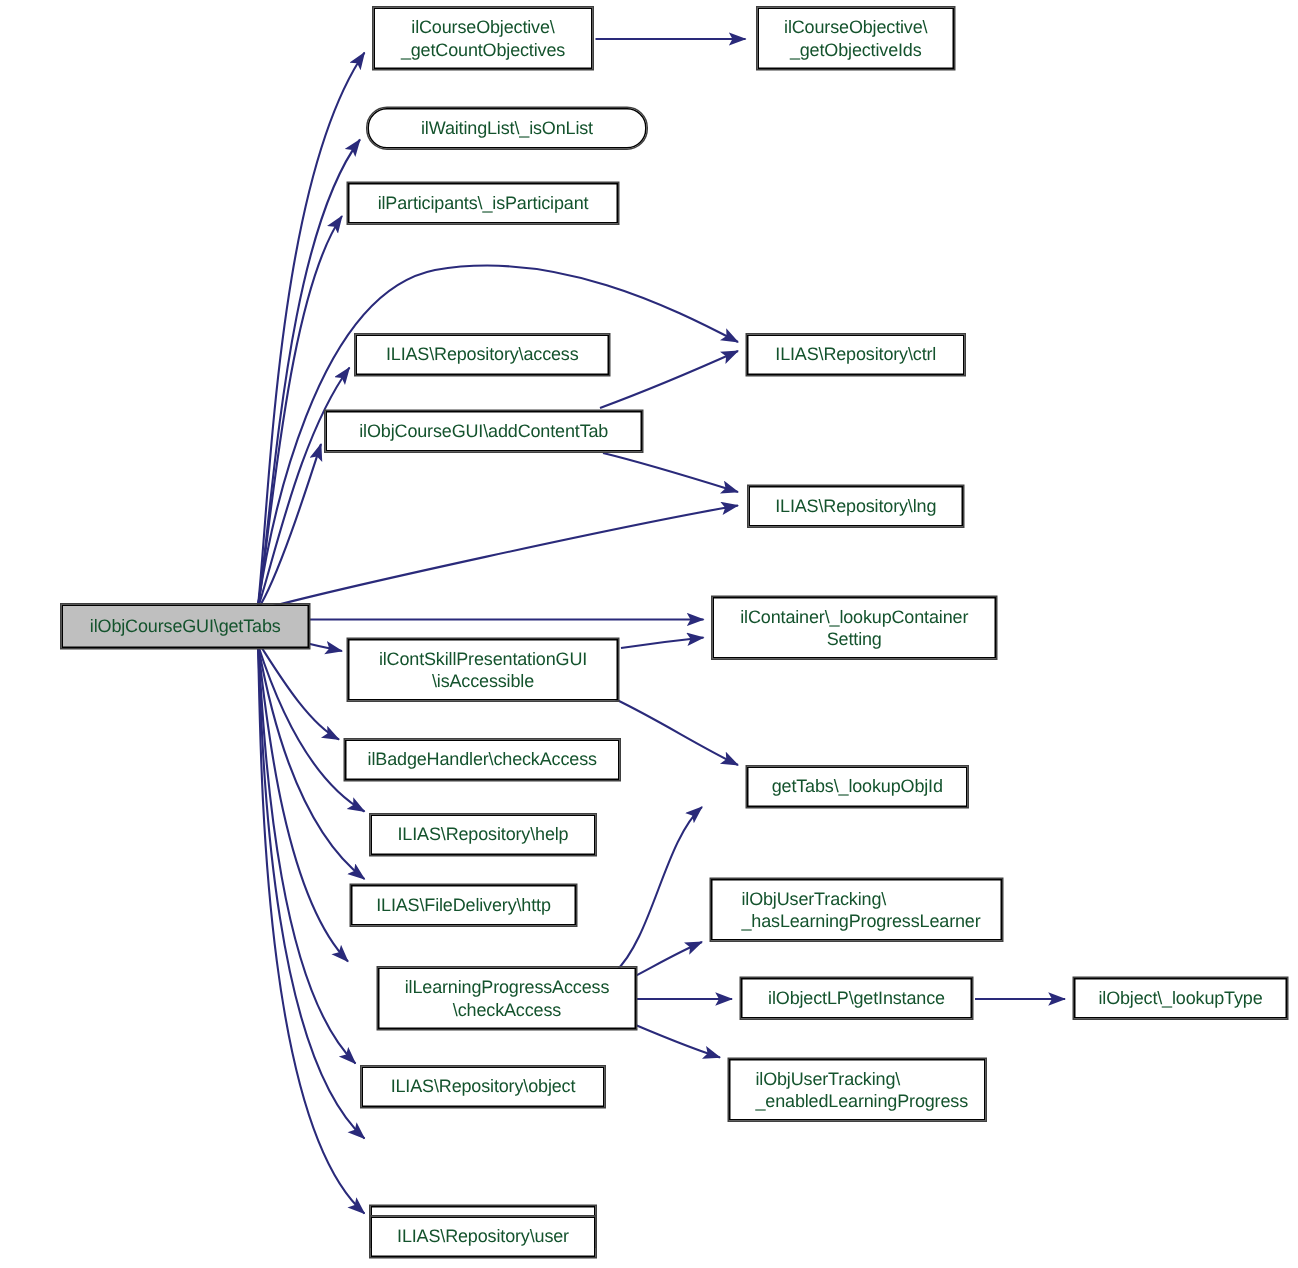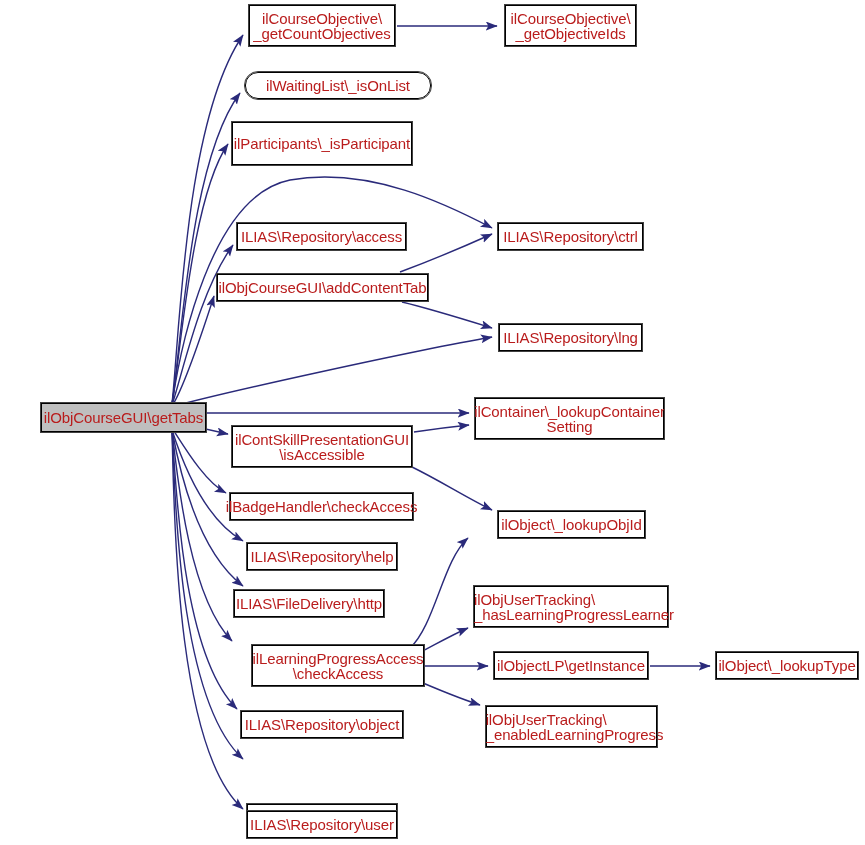--- a/index.html
+++ b/index.html
@@ -10,22 +10,22 @@
     font-family:"Liberation Sans","DejaVu Sans",sans-serif;
     overflow:hidden;
   }
   #edges{position:absolute;left:0;top:0;width:865px;height:845px;}
   .node{
     position:absolute;
     box-sizing:border-box;
     border:1px solid #000000;
     outline:1px solid #404040;
     background:#ffffff;
-    color:#b91c1c;
-    font-size:15px;
+    color:#14532d;
+    font-size:12px;
     line-height:15px;
     display:flex;
     align-items:center;
     justify-content:center;
     text-align:center;
     white-space:pre;
     letter-spacing:-0.1px;
   }
   .node.current{
     background:#bfbfbf;
@@ -76,31 +76,31 @@
         <path d="M 172,430 C 174,500 174,748 243,809" marker-end="url(#arrow)" stroke="#2a2a7a"></path>
       </g>
   </svg>
   <div id="node-layer">
       <div class="node current" style="left: 5px; top: 403px; width: 165px; height: 29px;"><span>ilObjCourseGUI\getTabs</span></div>
       <div class="node" style="left: 249px; top: 5px; width: 146px; height: 41px;"><span>ilCourseObjective\
 _getCountObjectives</span></div>
       <div class="node" style="left: 505px; top: 5px; width: 131px; height: 41px;"><span>ilCourseObjective\
 _getObjectiveIds</span></div>
       <div class="node" style="left: 245px; top: 72px; width: 186px; height: 27px; border-radius: 13px;"><span>ilWaitingList\_isOnList</span></div>
-      <div class="node" style="left: 232px; top: 122px; width: 180px; height: 43px;"><span>ilParticipants\_isParticipant</span></div>
+      <div class="node" style="left: 232px; top: 122px; width: 180px; height: 27px;"><span>ilParticipants\_isParticipant</span></div>
       <div class="node" style="left: 237px; top: 223px; width: 169px; height: 27px;"><span>ILIAS\Repository\access</span></div>
       <div class="node" style="left: 498px; top: 223px; width: 145px; height: 27px;"><span>ILIAS\Repository\ctrl</span></div>
       <div class="node" style="left: 217px; top: 274px; width: 211px; height: 27px;"><span>ilObjCourseGUI\addContentTab</span></div>
       <div class="node" style="left: 499px; top: 324px; width: 143px; height: 27px;"><span>ILIAS\Repository\lng</span></div>
       <div class="node" style="left: 475px; top: 398px; width: 189px; height: 41px;"><span>ilContainer\_lookupContainer
 Setting</span></div>
       <div class="node" style="left: 232px; top: 426px; width: 180px; height: 41px;"><span>ilContSkillPresentationGUI
 \isAccessible</span></div>
       <div class="node" style="left: 230px; top: 493px; width: 183px; height: 27px;"><span>ilBadgeHandler\checkAccess</span></div>
-      <div class="node" style="left: 498px; top: 511px; width: 147px; height: 27px;"><span>ilObject\_lookupObjId</span></div>
+      <div class="node" style="left: 498px; top: 511px; width: 147px; height: 27px;"><span>getTabs\_lookupObjId</span></div>
       <div class="node" style="left: 247px; top: 543px; width: 150px; height: 27px;"><span>ILIAS\Repository\help</span></div>
       <div class="node leftalign" style="left: 474px; top: 586px; width: 194px; height: 41px;"><span>ilObjUserTracking\
 _hasLearningProgressLearner</span></div>
       <div class="node" style="left: 234px; top: 590px; width: 150px; height: 27px;"><span>ILIAS\FileDelivery\http</span></div>
       <div class="node" style="left: 236px; top: 645px; width: 172px; height: 41px; margin-left: 16px;"><span>ilLearningProgressAccess
 \checkAccess</span></div>
       <div class="node" style="left: 494px; top: 652px; width: 154px; height: 27px;"><span>ilObjectLP\getInstance</span></div>
       <div class="node" style="left: 716px; top: 652px; width: 142px; height: 27px;"><span>ilObject\_lookupType</span></div>
       <div class="node leftalign" style="left: 486px; top: 706px; width: 171px; height: 41px;"><span>ilObjUserTracking\
 _enabledLearningProgress</span></div>

